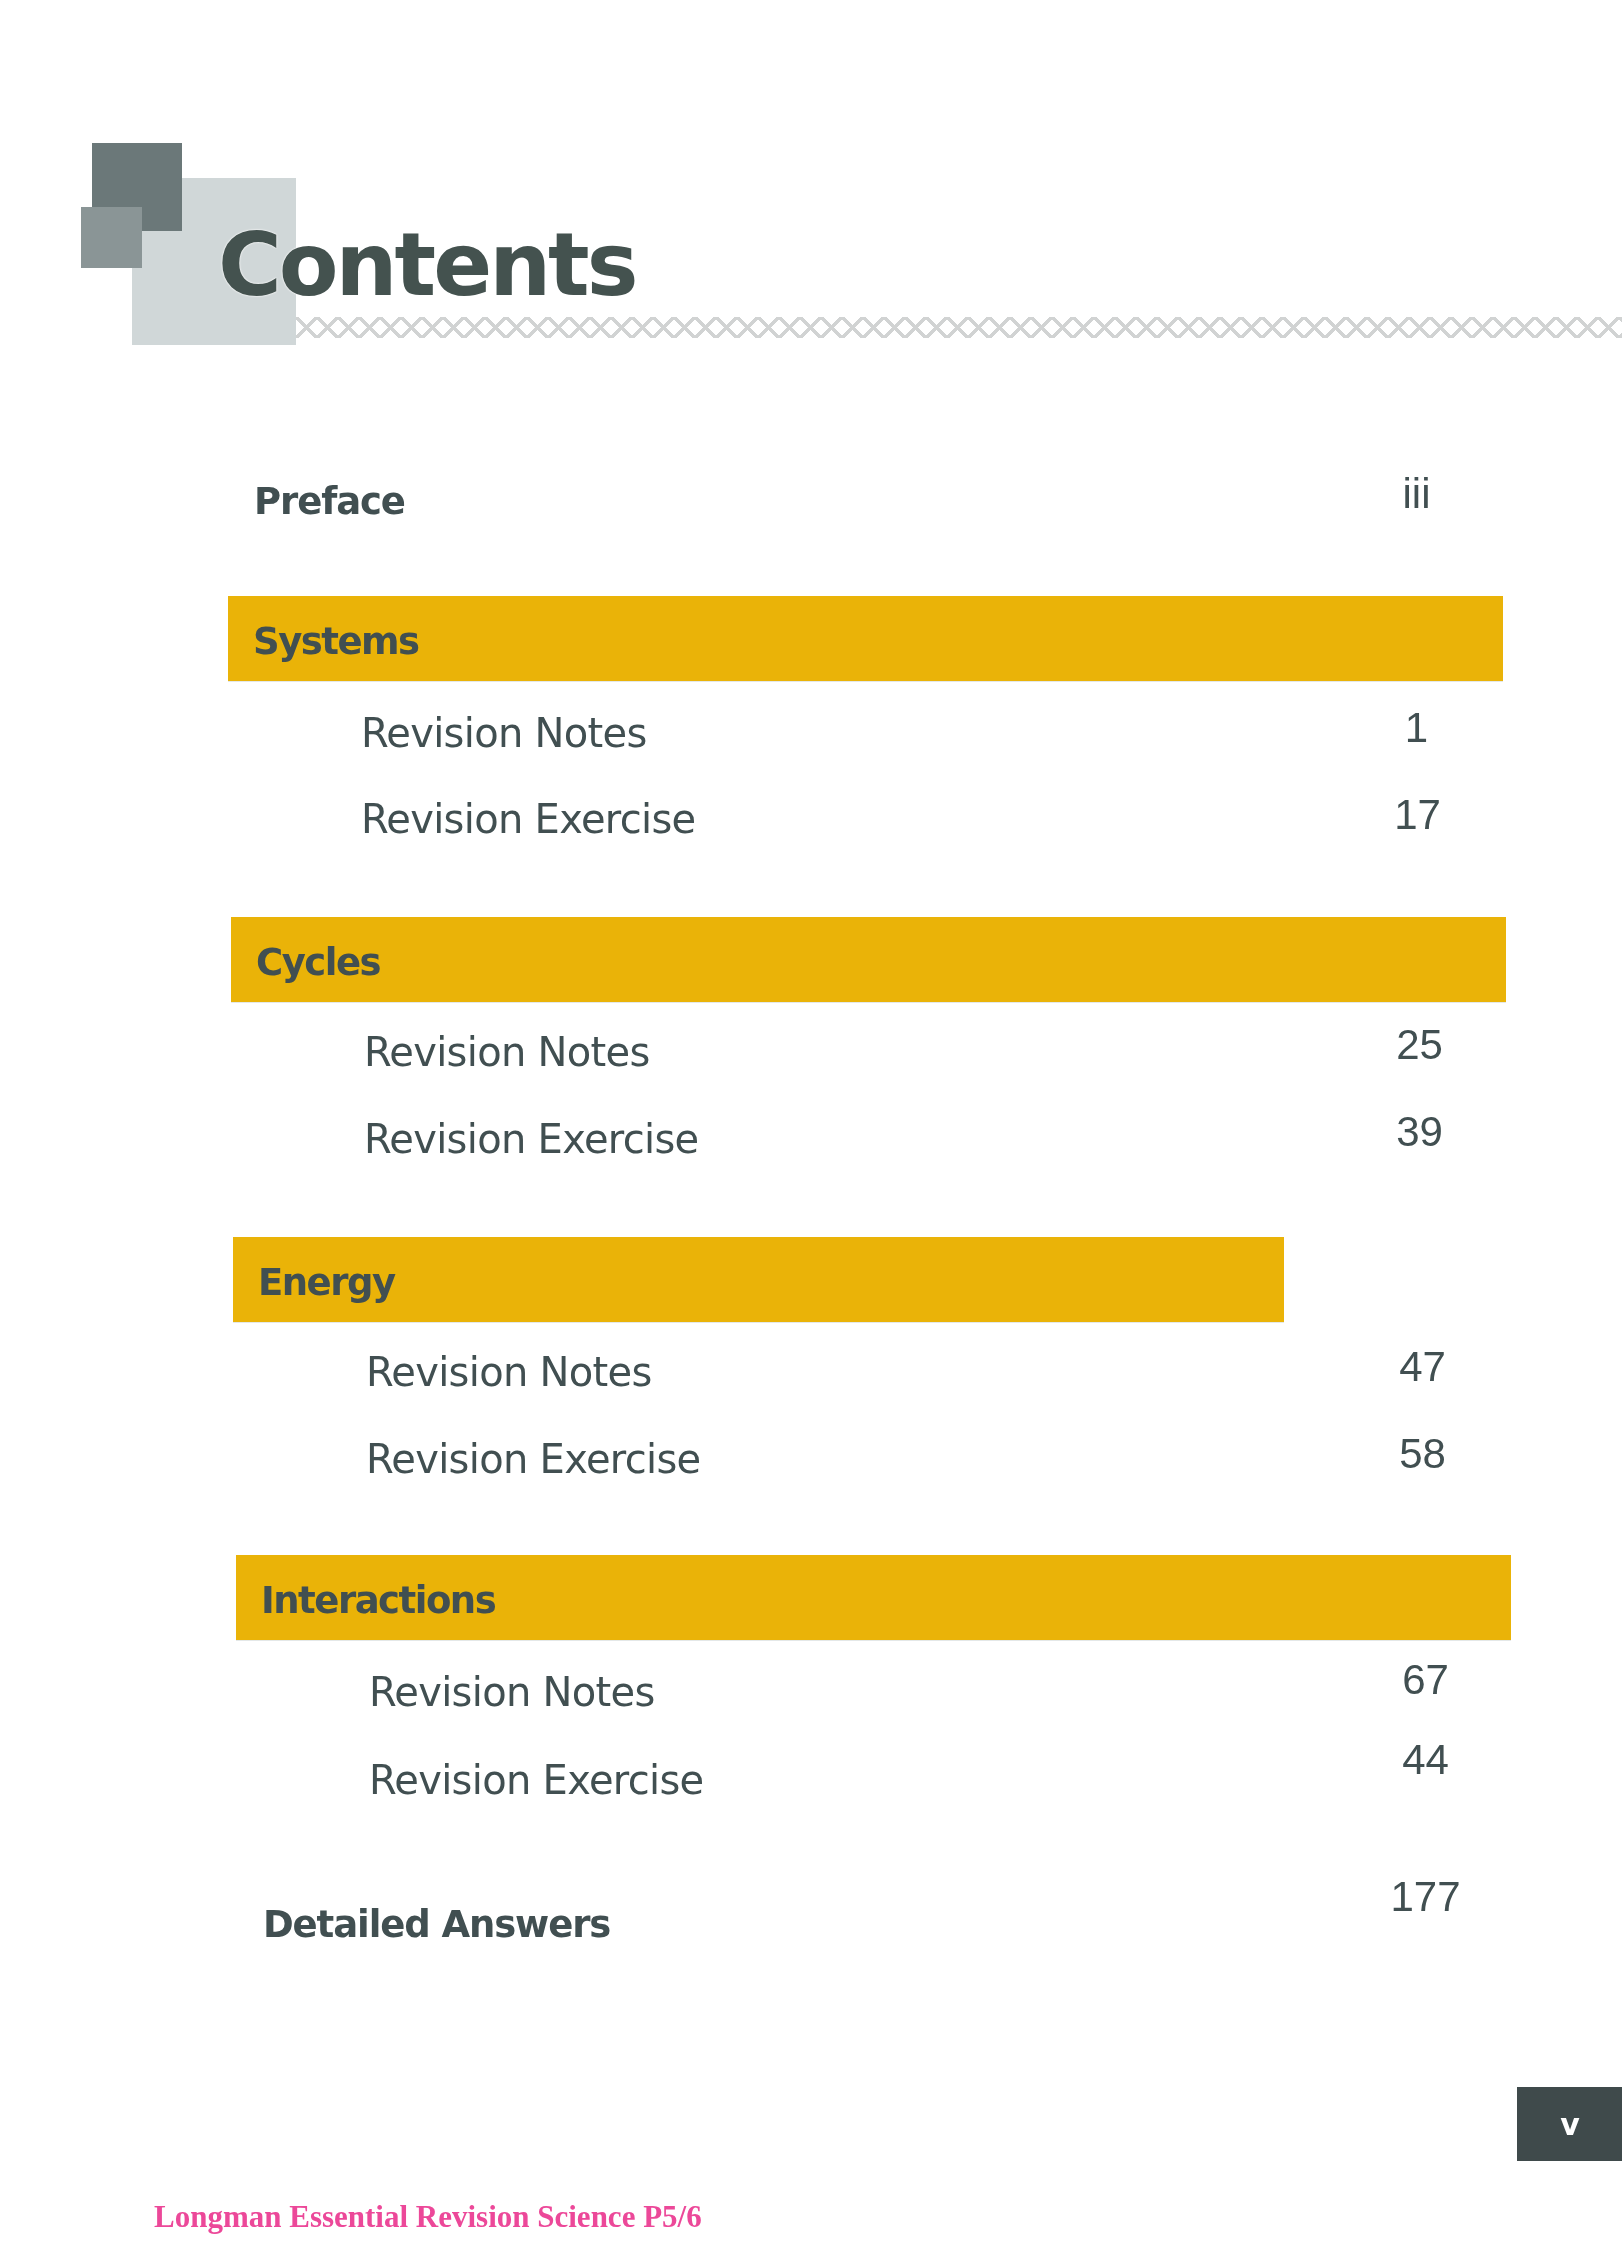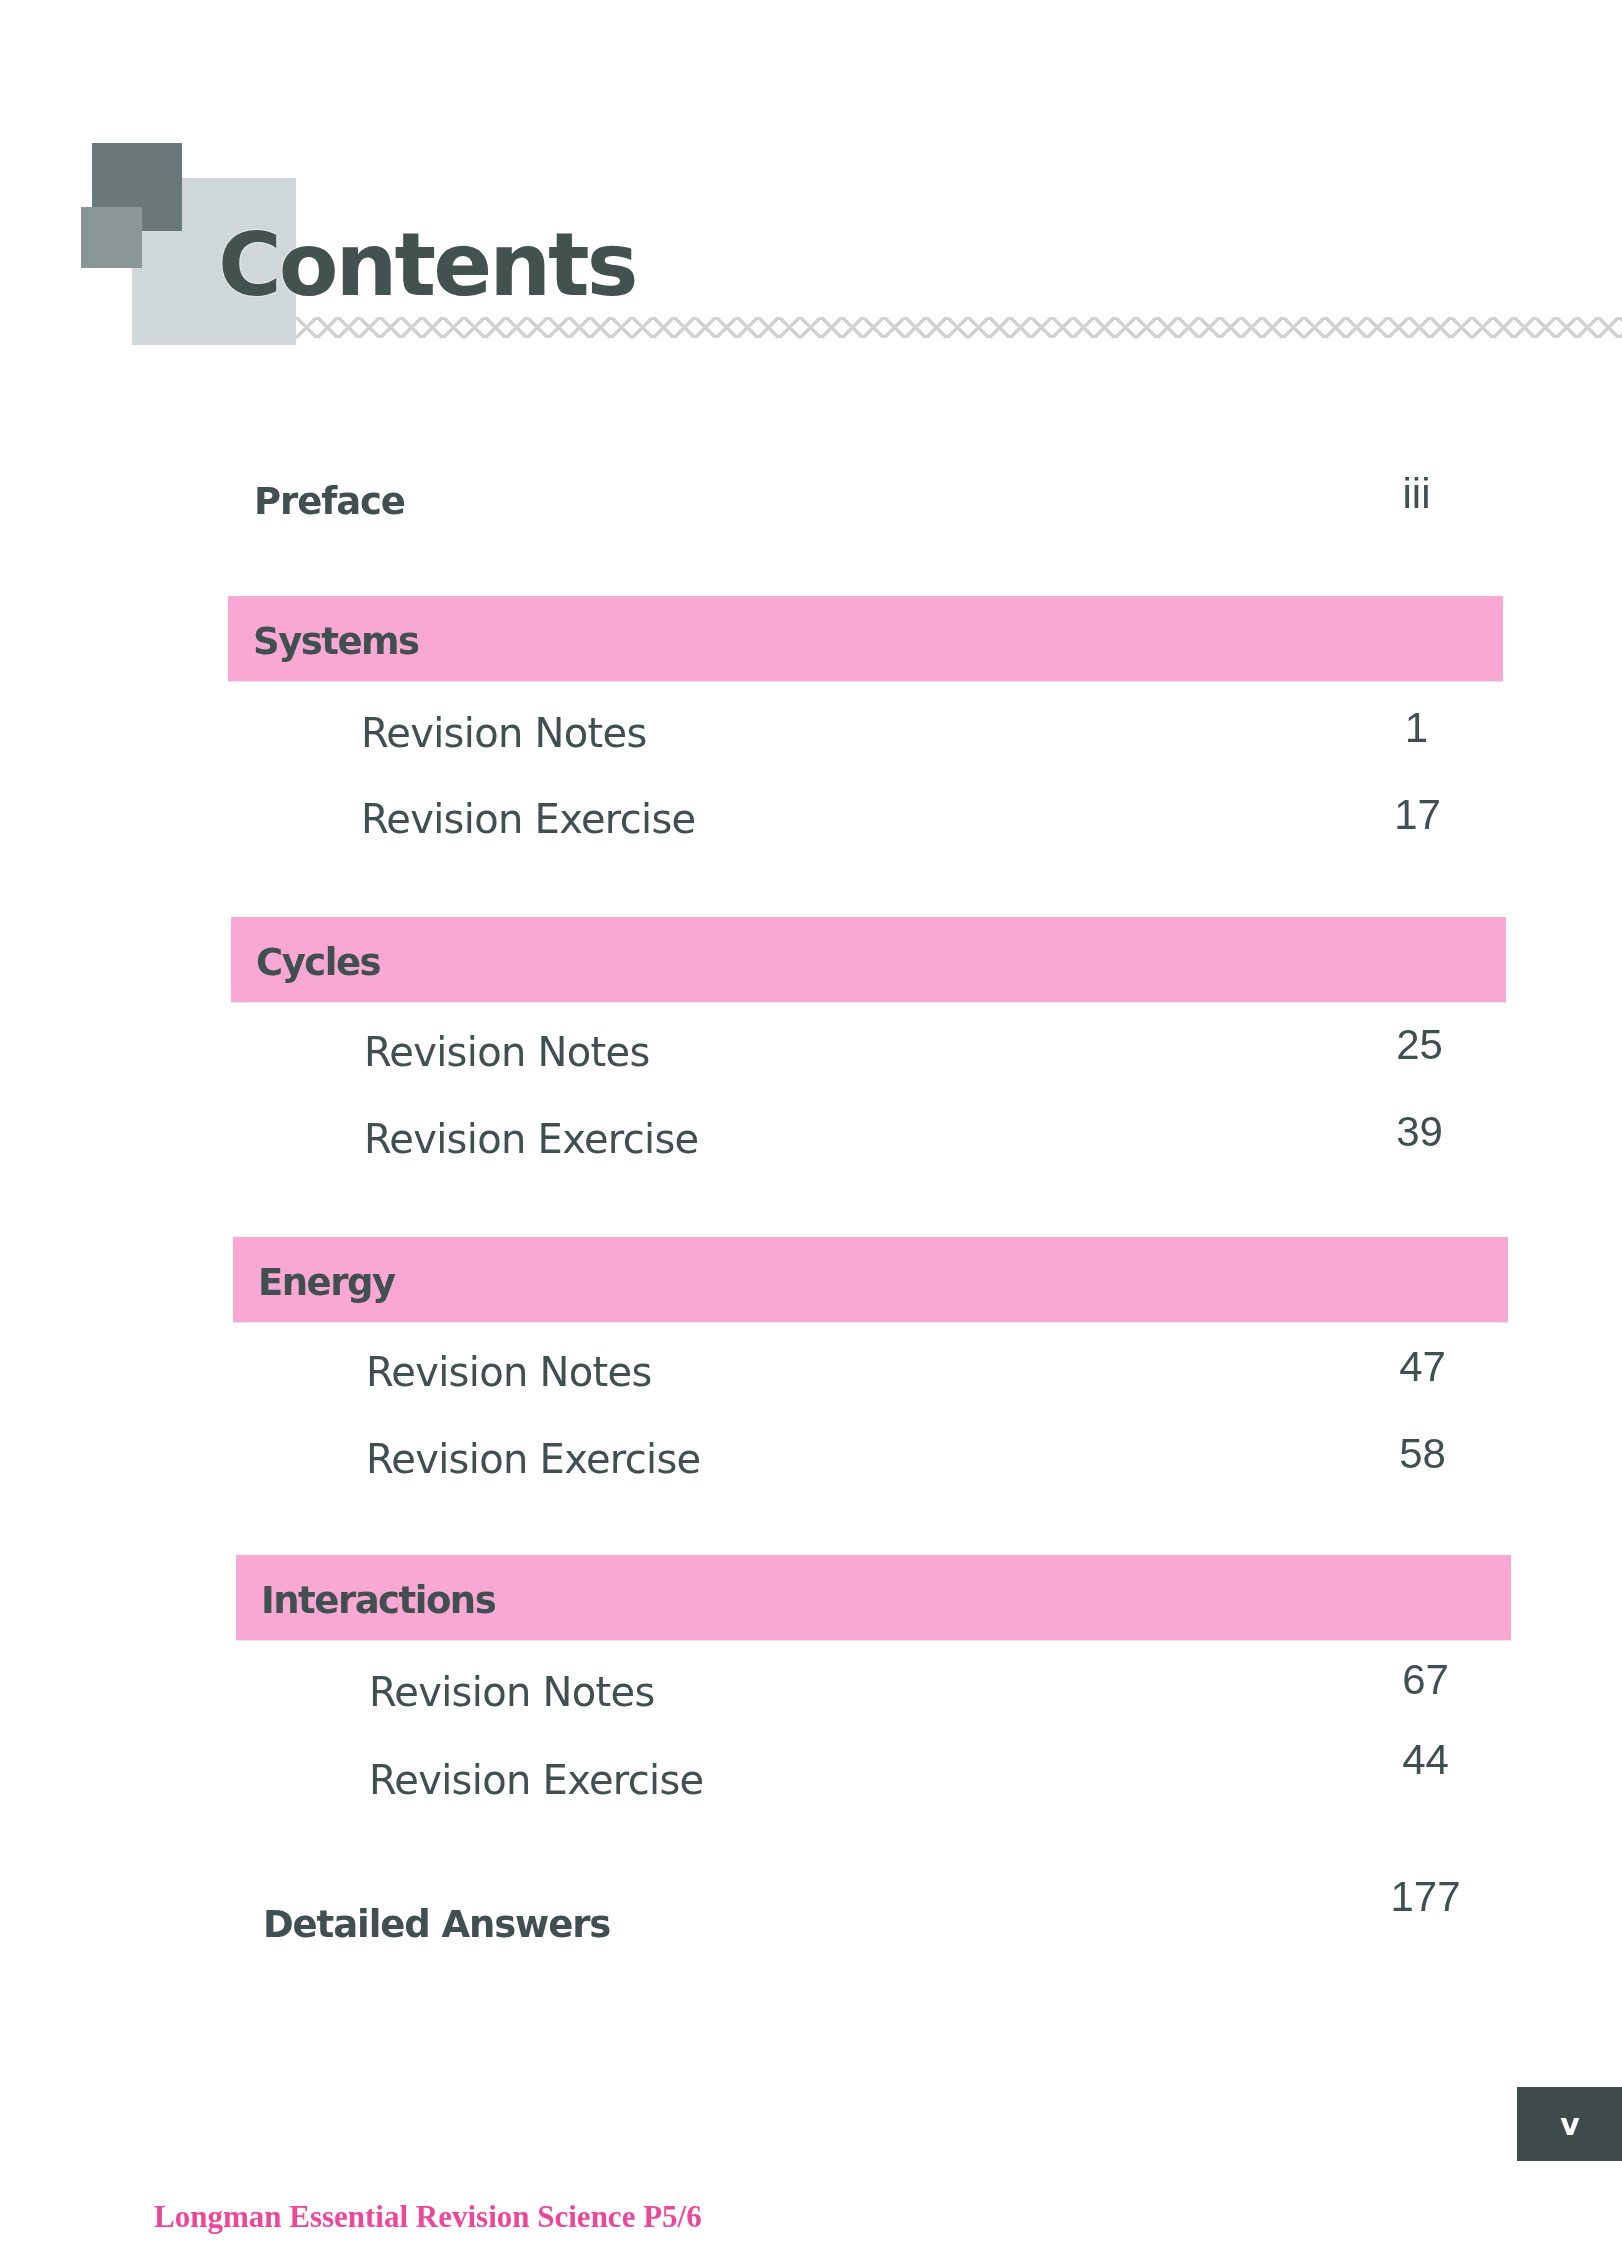--- a/index.html
+++ b/index.html
@@ -59,21 +59,21 @@
     .page-num {
       font-family: "Liberation Sans", sans-serif;
       font-size: 42px;
       font-weight: normal;
       line-height: 1;
       text-align: center;
       width: 119px;
     }
     .band {
       height: 85px;
-      background: #f9a8d4;
+      background: #eab308;
       border-bottom: 1.5px solid #e4e8e8;
     }
     .band-label {
       position: absolute;
       left: 25px;
       top: 27px;
       font-family: "DejaVu Sans", sans-serif;
       font-weight: bold;
       font-size: 37px;
       letter-spacing: -1.5px;
@@ -132,21 +132,21 @@
 <div class="abs page-num" style="left:1358px; top:794px;">17</div>
 
 <div class="abs band" style="left:231px; top:917px; width:1275px;">
   <span class="band-label">Cycles</span>
 </div>
 <div class="abs sub-entry" style="left:364px; top:1032px;">Revision Notes</div>
 <div class="abs page-num" style="left:1360px; top:1024px;">25</div>
 <div class="abs sub-entry" style="left:364px; top:1119px;">Revision Exercise</div>
 <div class="abs page-num" style="left:1360px; top:1111px;">39</div>
 
-<div class="abs band" style="left:233px; top:1237px; width:1275px;">
+<div class="abs band" style="left:233px; top:1237px; width:1051px;">
   <span class="band-label">Energy</span>
 </div>
 <div class="abs sub-entry" style="left:366px; top:1352px;">Revision Notes</div>
 <div class="abs page-num" style="left:1363px; top:1346px;">47</div>
 <div class="abs sub-entry" style="left:366px; top:1439px;">Revision Exercise</div>
 <div class="abs page-num" style="left:1363px; top:1433px;">58</div>
 
 <div class="abs band" style="left:236px; top:1555px; width:1275px;">
   <span class="band-label">Interactions</span>
 </div>

